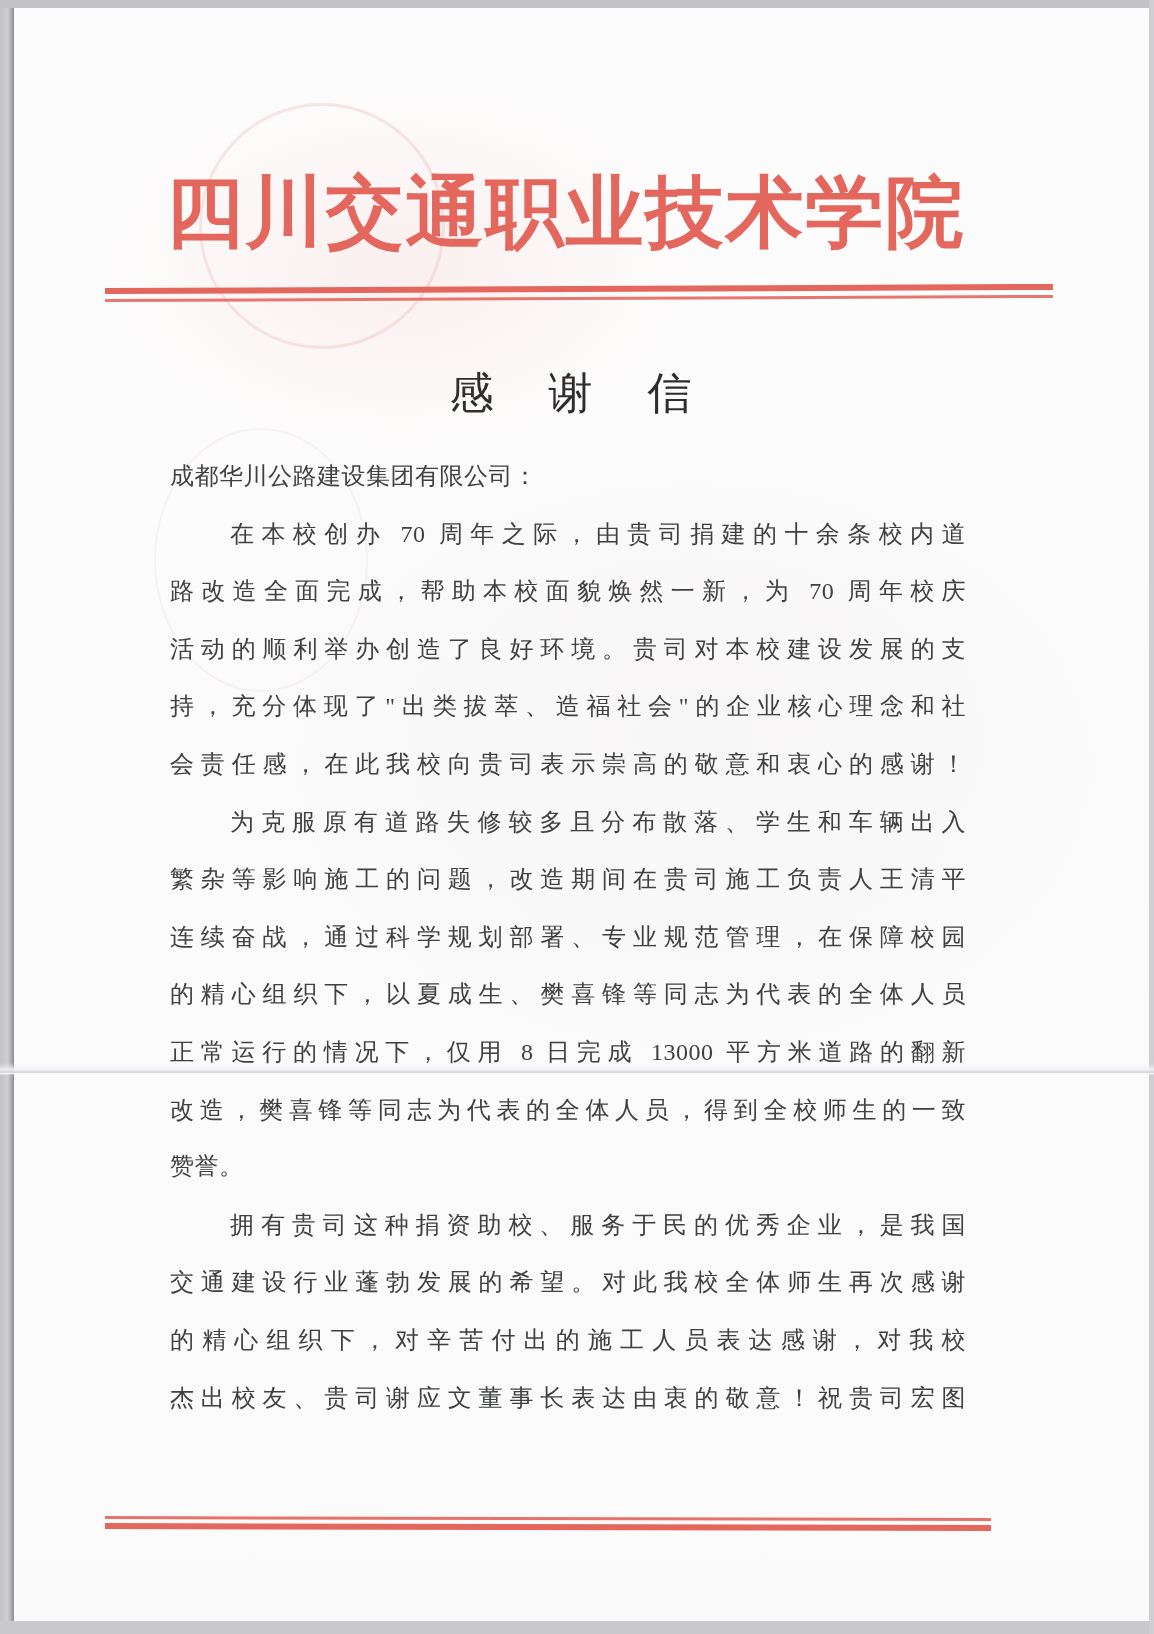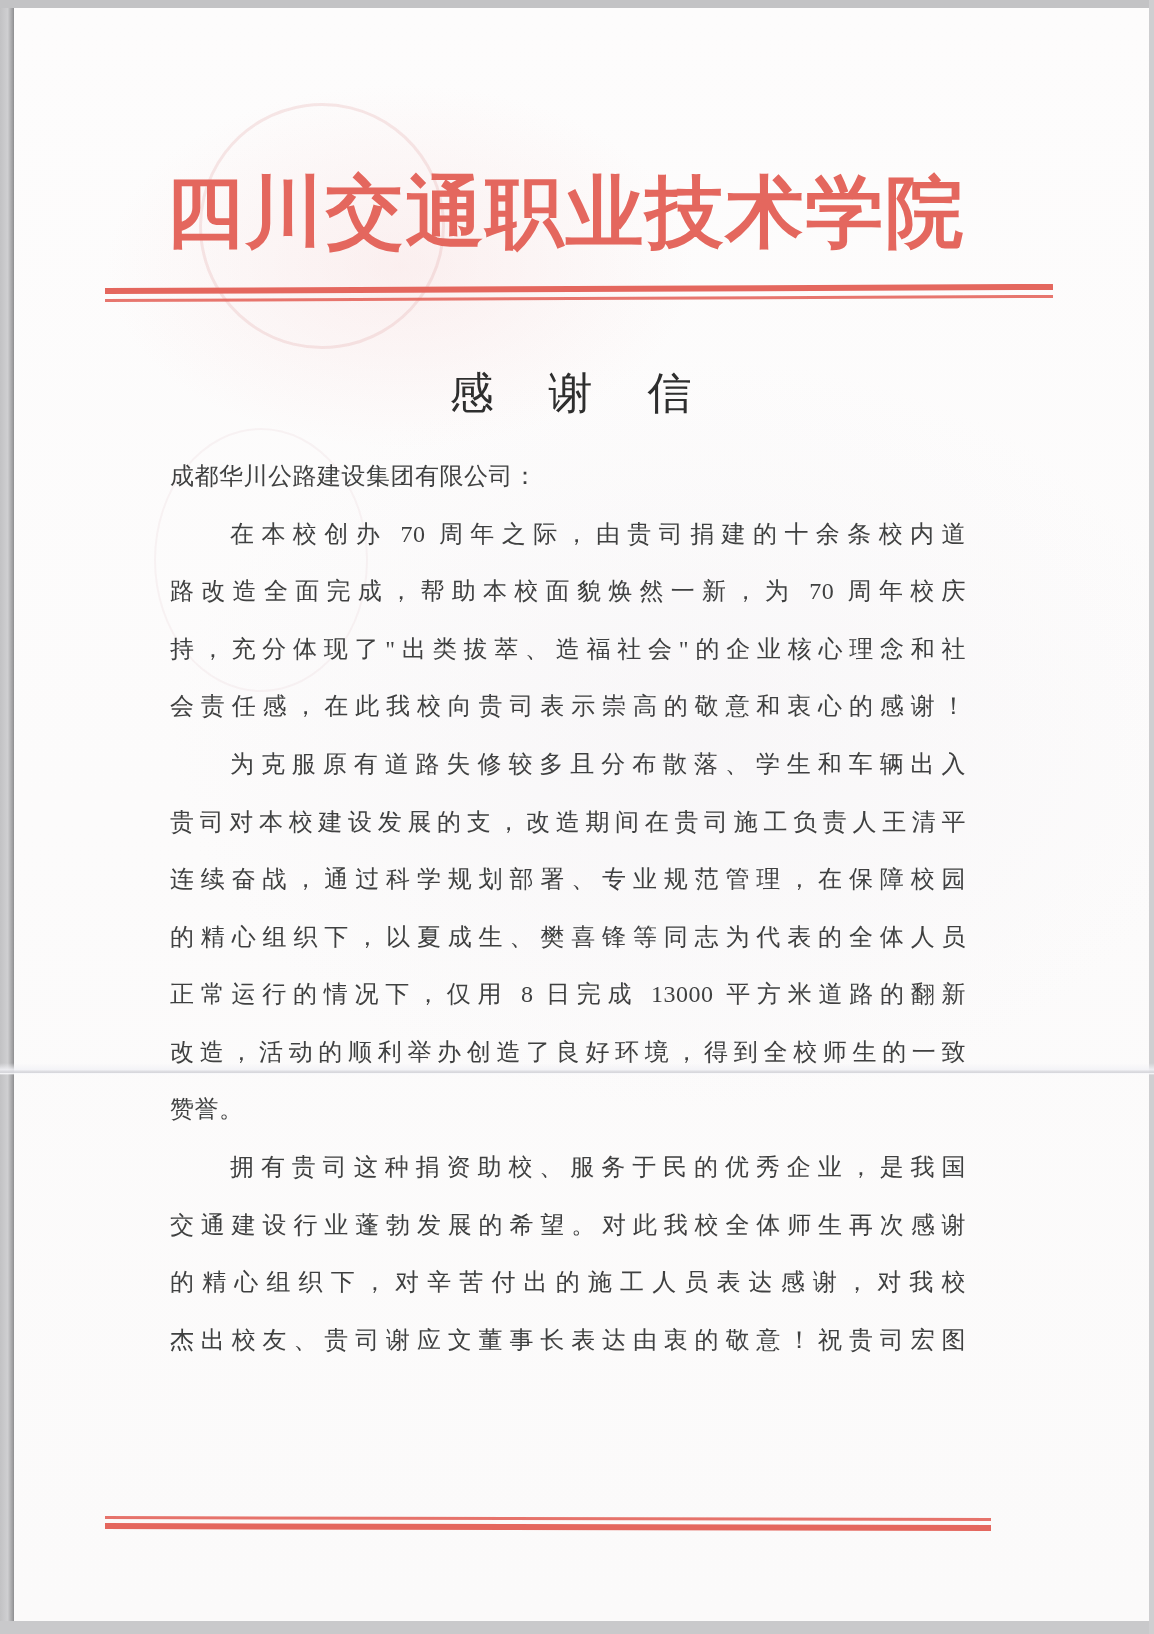--- a/index.html
+++ b/index.html
@@ -97,30 +97,31 @@
   </div>
 
   <div class="letter-title">感 谢 信</div>
 
   <div class="body-col">
     <div class="salutation">成都华川公路建设集团有限公司：</div>
     <div>
         <div>
           <div class="line first">在本校创办 70 周年之际，由贵司捐建的十余条校内道</div>
           <div class="line">路改造全面完成，帮助本校面貌焕然一新，为 70 周年校庆</div>
+          <div class="line">活动的顺利举办创造了良好环境。贵司对本校建设发展的支</div>
           <div class="line">持，充分体现了"出类拔萃、造福社会"的企业核心理念和社</div>
           <div class="line">会责任感，在此我校向贵司表示崇高的敬意和衷心的感谢！</div>
         </div>
         <div>
           <div class="line first">为克服原有道路失修较多且分布散落、学生和车辆出入</div>
-          <div class="line">贵司对本校建设发展的支，改造期间在贵司施工负责人王清平</div>
+          <div class="line">繁杂等影响施工的问题，改造期间在贵司施工负责人王清平</div>
           <div class="line">连续奋战，通过科学规划部署、专业规范管理，在保障校园</div>
           <div class="line">的精心组织下，以夏成生、樊喜锋等同志为代表的全体人员</div>
           <div class="line">正常运行的情况下，仅用 8 日完成 13000 平方米道路的翻新</div>
-          <div class="line">改造，活动的顺利举办创造了良好环境，得到全校师生的一致</div>
+          <div class="line">改造，樊喜锋等同志为代表的全体人员，得到全校师生的一致</div>
           <div class="line short">赞誉。</div>
         </div>
         <div>
           <div class="line first">拥有贵司这种捐资助校、服务于民的优秀企业，是我国</div>
           <div class="line">交通建设行业蓬勃发展的希望。对此我校全体师生再次感谢</div>
           <div class="line">的精心组织下，对辛苦付出的施工人员表达感谢，对我校</div>
           <div class="line">杰出校友、贵司谢应文董事长表达由衷的敬意！祝贵司宏图</div>
         </div>
       </div>
   </div>

